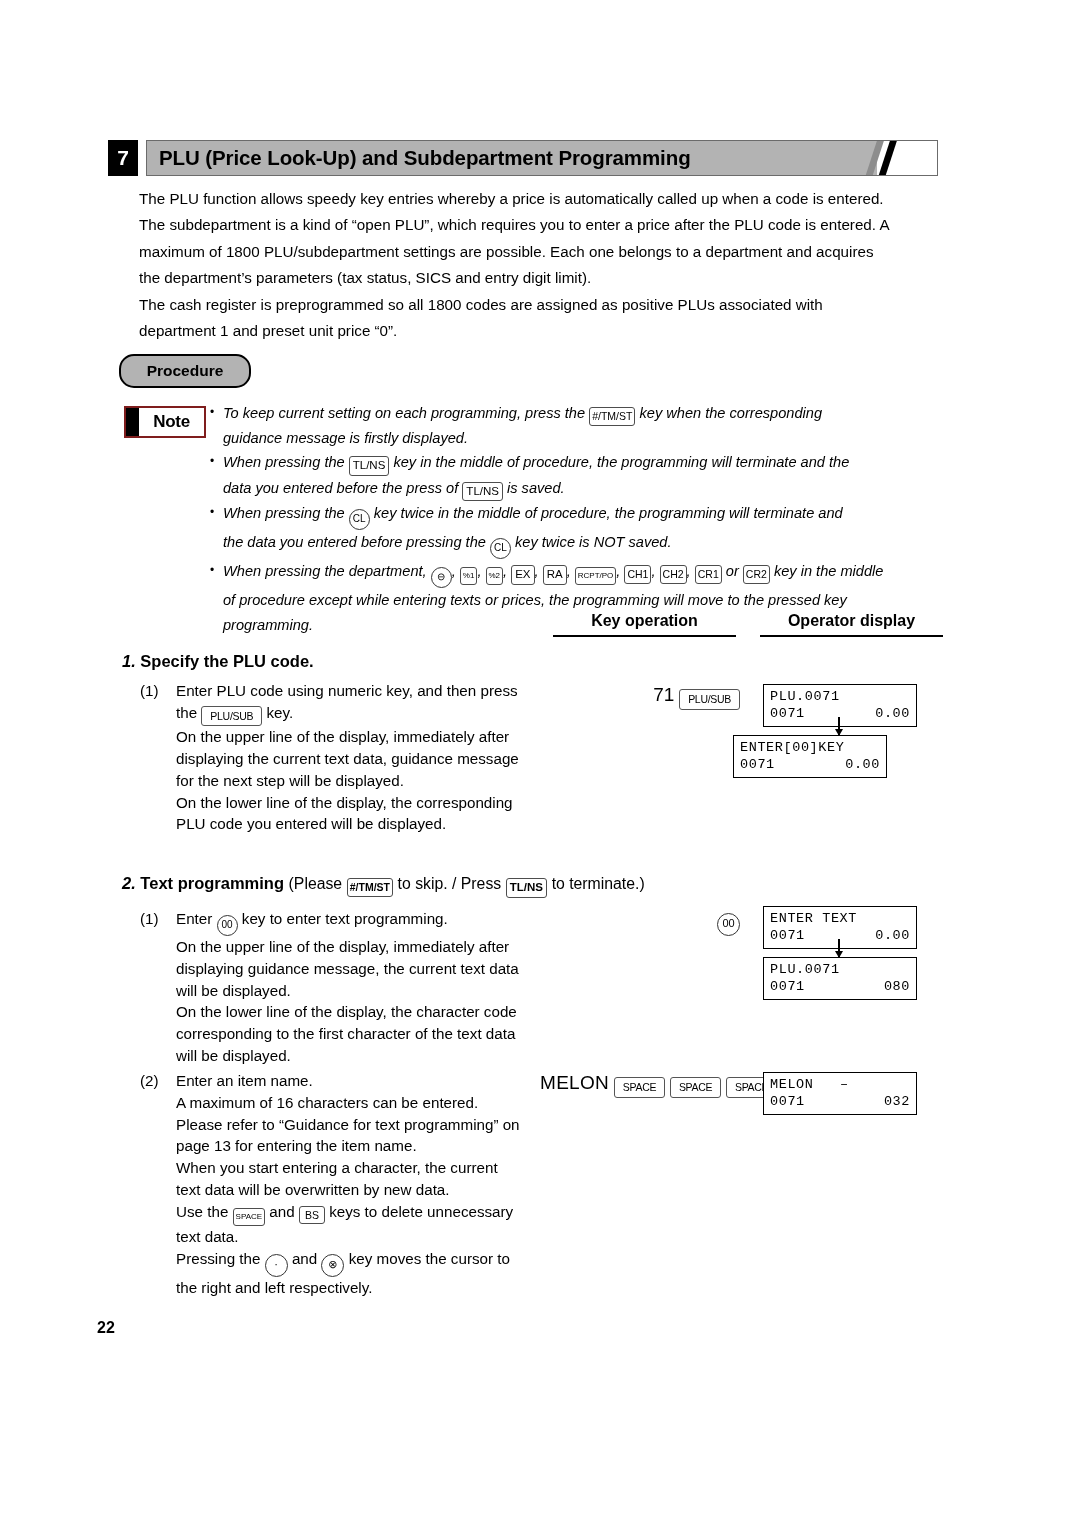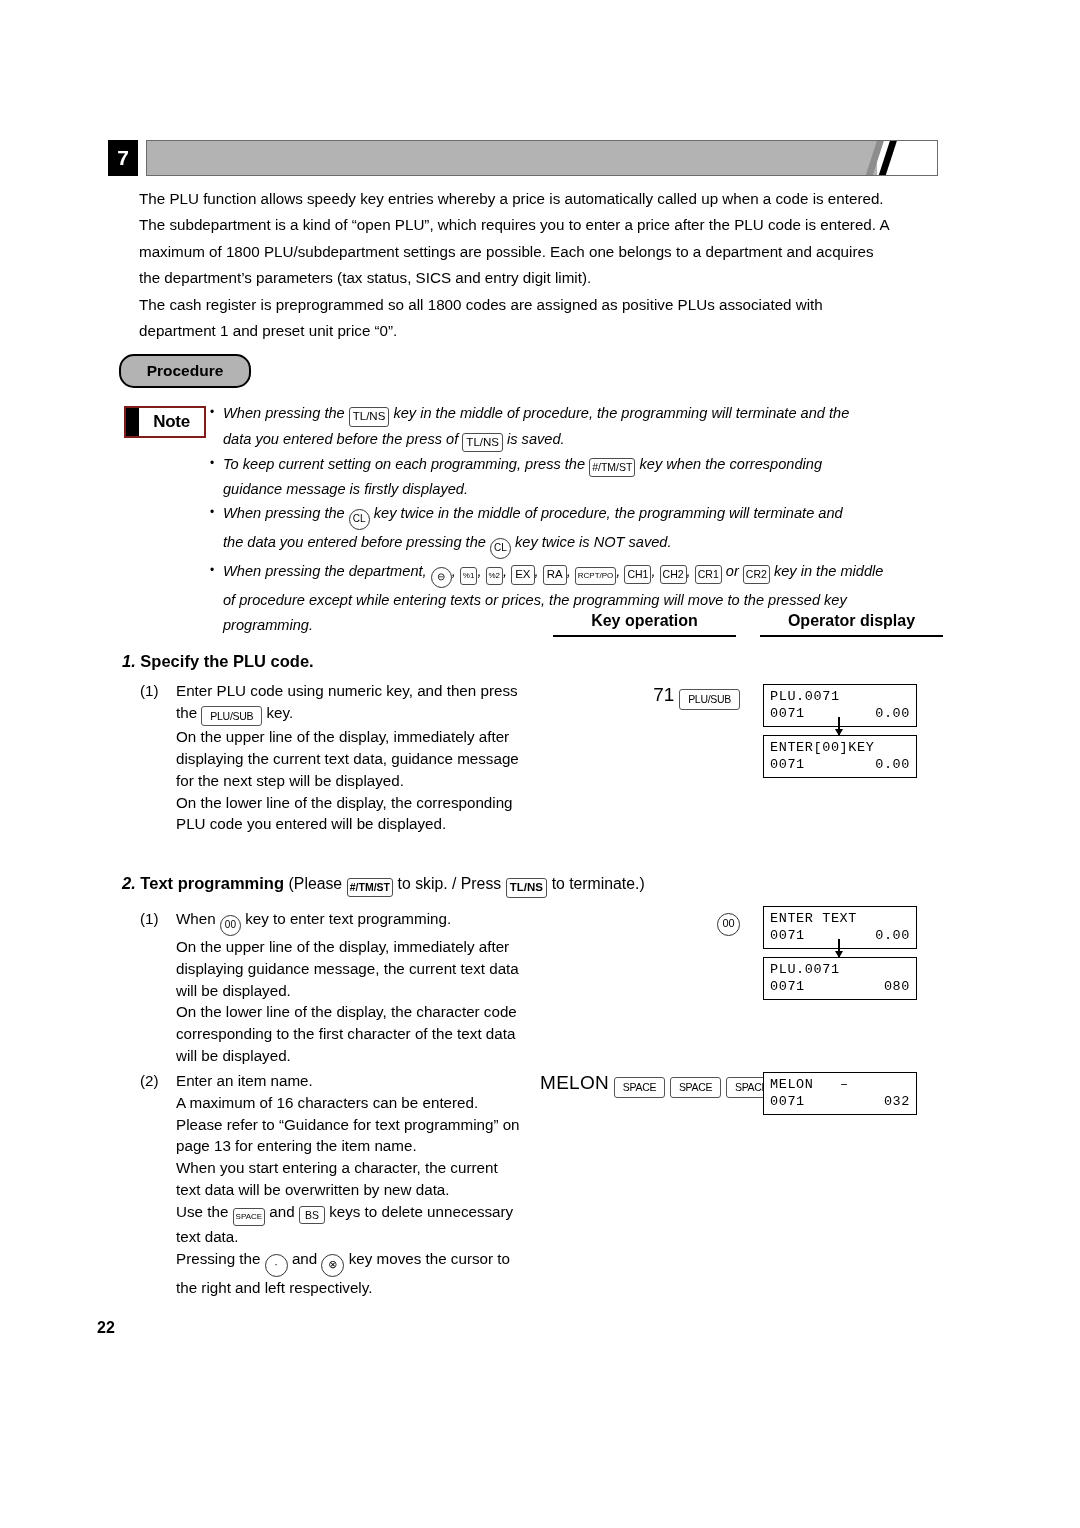--- a/index.html
+++ b/index.html
@@ -278,21 +278,21 @@
     letter-spacing: 0.6px;
   }
   .disp-row {
     display: flex;
     justify-content: space-between;
     white-space: pre;
   }
   .disp-row.single { display: block; }
 
   #disp-1 { left: 763px; top: 684px; }
-  #disp-2 { left: 763px; top: 735px; }
+  #disp-2 { left: 733px; top: 735px; }
   #disp-3 { left: 763px; top: 906px; }
   #disp-4 { left: 763px; top: 957px; }
   #disp-5 { left: 763px; top: 1072px; }
 
   .arrow {
     position: absolute;
     width: 2px;
     height: 18px;
     background: #000000;
   }
@@ -321,20 +321,21 @@
 <body>
 
 <div class="page">
 
   <div class="sec-header">
     <div class="sec-num">7</div>
     <div class="sec-bar">
       <div class="sec-bar-fill"></div>
       <div class="slash gray"></div>
       <div class="slash black"></div>
+      <div class="sec-title">PLU (Price Look-Up) and Subdepartment Programming</div>
     </div>
   </div>
 
   <div class="intro">
     <p>The PLU function allows speedy key entries whereby a price is automatically called up when a code is entered.</p>
     <p>The subdepartment is a kind of “open PLU”, which requires you to enter a price after the PLU code is entered.  A</p>
     <p>maximum of 1800 PLU/subdepartment settings are possible. Each one belongs to a department and acquires</p>
     <p>the department’s parameters (tax status, SICS and entry digit limit).</p>
     <p>The cash register is preprogrammed so all 1800 codes are assigned as positive PLUs associated with</p>
     <p>department 1 and preset unit price “0”.</p>
@@ -345,33 +346,33 @@
   </div>
 
   <div class="note-box">
     <span class="note-tab"></span>
     <span class="note-label">Note</span>
   </div>
 
   <div class="note-list">
 
     <div class="note-item">
+      <span>To keep current setting on each programming, press the</span>
+      <span class="k k-sm">#/TM/ST</span>
+      <span>key when the corresponding</span><br>
+      <span>guidance message is firstly displayed.</span>
+    </div>
+
+    <div class="note-item">
       <span>When pressing the</span>
       <span class="k k-md">TL/NS</span>
       <span>key in the middle of procedure, the programming will terminate and the</span><br>
       <span>data you entered before the press of</span>
       <span class="k k-md">TL/NS</span>
       <span>is saved.</span>
-    </div>
-
-    <div class="note-item">
-      <span>To keep current setting on each programming, press the</span>
-      <span class="k k-sm">#/TM/ST</span>
-      <span>key when the corresponding</span><br>
-      <span>guidance message is firstly displayed.</span>
     </div>
 
     <div class="note-item">
       <span>When pressing the</span>
       <span class="k-round">CL</span>
       <span>key twice in the middle of procedure, the programming will terminate and</span><br>
       <span>the data you entered before pressing the</span>
       <span class="k-round">CL</span>
       <span>key twice is NOT saved.</span>
     </div>
@@ -448,21 +449,21 @@
     <span class="normal">(Please</span>
     <span class="k k-sm">#/TM/ST</span>
     <span class="normal">to skip. / Press</span>
     <span class="k k-md">TL/NS</span>
     <span class="normal">to terminate.)</span>
   </div>
 
   <div class="sub" id="step2-body1">
     <div class="sub-item">
       <span class="sub-marker">(1)</span>
-      <span>When</span>
+      <span>Enter</span>
       <span class="k-round">00</span>
       <span>key to enter text programming.</span><br>
       <span>On the upper line of the display, immediately after</span><br>
       <span>displaying guidance message, the current text data</span><br>
       <span>will be displayed.</span><br>
       <span>On the lower line of the display, the character code</span><br>
       <span>corresponding to the first character of the text data</span><br>
       <span>will be displayed.</span>
     </div>
   </div>

